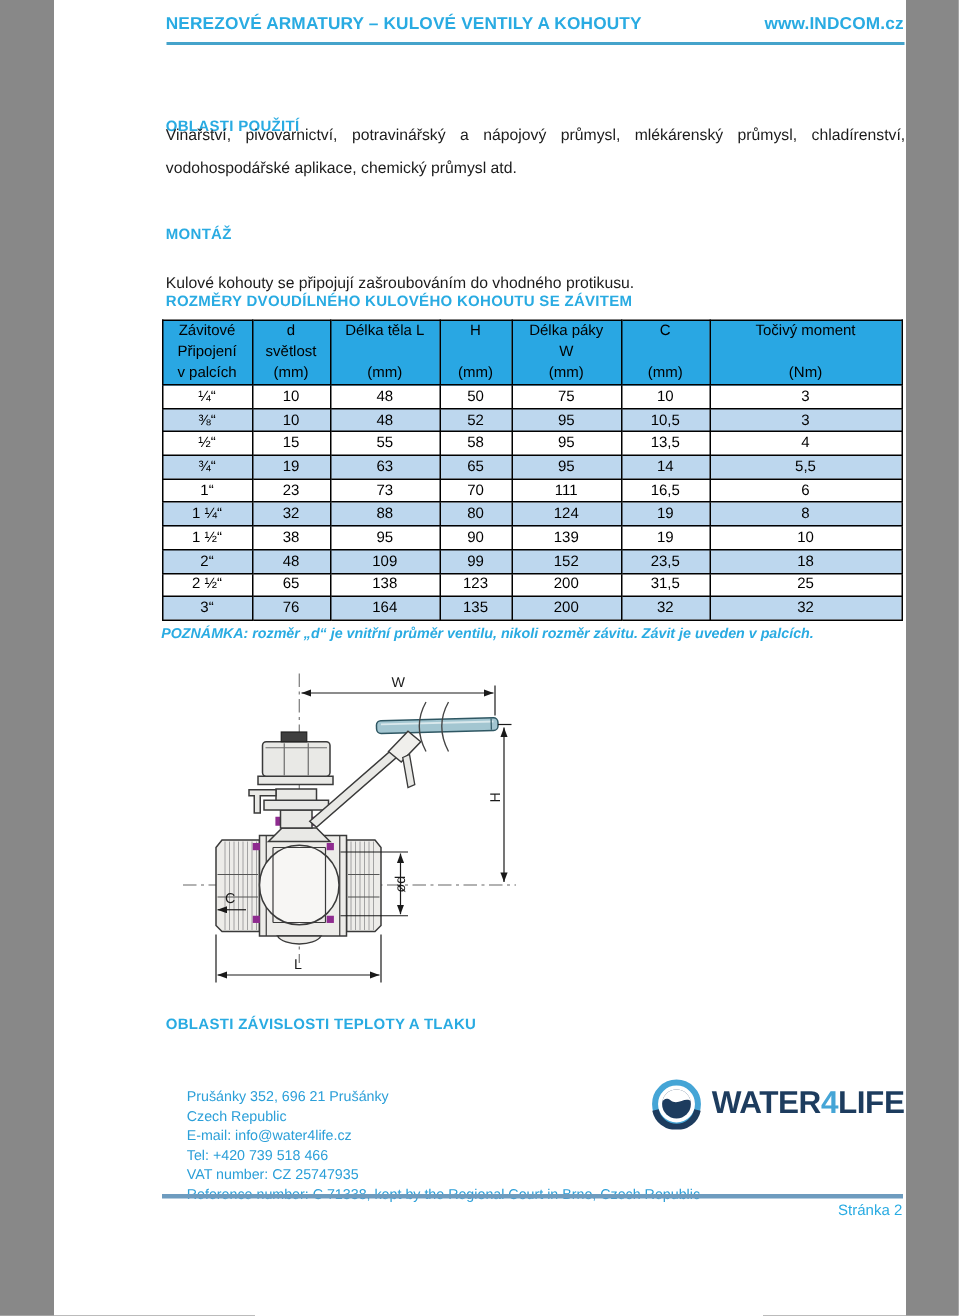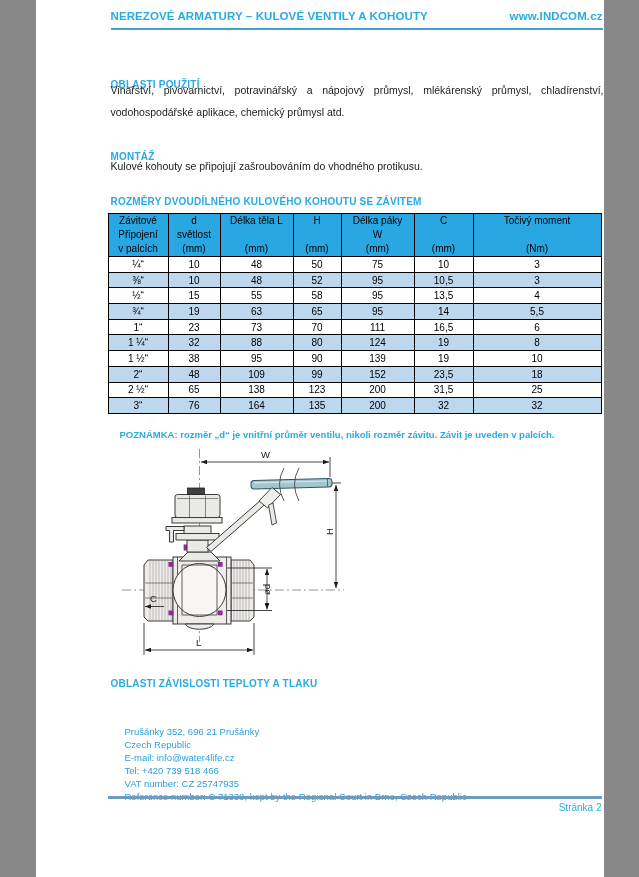--- a/index.html
+++ b/index.html
@@ -19,21 +19,21 @@
   .bodytext{position:absolute;left:75px;width:493px;font-size:10.5px;line-height:22px;color:#1c1c1c;margin:0;}
   .just{text-align:justify;}
   
   .spec-table{position:absolute;left:72px;top:213px;width:493px;border-collapse:collapse;table-layout:fixed;
     font-size:10px;color:#000;text-align:center;}
   .spec-table th,.spec-table td{border:1px solid #000;padding:0;font-weight:400;}
   .spec-table th{background:#29A7E3;vertical-align:top;}
   .spec-table th div{height:14px;line-height:14px;text-align:center;}
   .spec-table td{height:14.7px;}
   .spec-table tbody tr:nth-child(even){background:#BDD7EE;}
-  .note{position:absolute;left:72px;top:417px;margin:12px;color:#29ABE2;font-size:9.5px;font-weight:bold;}
+  .note{position:absolute;left:72px;top:417px;margin:0;color:#29ABE2;font-size:9.5px;font-weight:bold;font-style:italic;}
   
   .diagram{position:absolute;left:80px;top:442px;}
   
   .footer-address{position:absolute;left:89px;top:726px;font-size:9.5px;line-height:12.9px;color:#2B9FD8;}
   .footer-address div[data-interactable="true"]{cursor:pointer;}
   .logo{position:absolute;left:398px;top:719px;display:flex;align-items:center;gap:7px;}
   .logo-text{font-size:21px;font-weight:bold;letter-spacing:-.3px;color:#1D3C5E;white-space:nowrap;}
   .logo-text .four{color:#45A5D6;}
   .bottom-rule{position:absolute;left:72px;top:796px;width:494px;height:2.5px;background:#6E9CBF;}
   .page-num{position:absolute;left:72px;top:802px;width:494px;text-align:right;color:#29ABE2;font-size:10px;}
@@ -45,21 +45,21 @@
 
   <div class="doc-header" data-interactable="false">
     <span class="t" data-interactable="false">NEREZOVÉ ARMATURY – KULOVÉ VENTILY A KOHOUTY</span>
     <span class="t" data-interactable="true">www.INDCOM.cz</span>
   </div>
 
   <h2 class="sec" style="top:79px" data-interactable="false">OBLASTI POUŽITÍ</h2>
   <p class="bodytext just" style="top:79px" data-interactable="false">Vinařství, pivovarnictví, potravinářský a nápojový průmysl, mlékárenský průmysl, chladírenství, vodohospodářské aplikace, chemický průmysl atd.</p>
 
   <h2 class="sec" style="top:151px" data-interactable="false">MONTÁŽ</h2>
-  <p class="bodytext" style="top:155px" data-interactable="false">Kulové kohouty se připojují zašroubováním do vhodného protikusu.</p>
+  <p class="bodytext" style="top:178px" data-interactable="false">Kulové kohouty se připojují zašroubováním do vhodného protikusu.</p>
 
   <h2 class="sec" style="top:196px" data-interactable="false">ROZMĚRY DVOUDÍLNÉHO KULOVÉHO KOHOUTU SE ZÁVITEM</h2>
 
   <table class="spec-table" data-interactable="false">
     <colgroup>
       <col style="width:60px">
         <col style="width:52px">
         <col style="width:73px">
         <col style="width:48px">
       <col style="width:73px">
@@ -320,17 +320,29 @@
 
   <div class="footer-address" data-interactable="false">
       <div data-interactable="false">Prušánky 352, 696 21 Prušánky</div>
       <div data-interactable="false">Czech Republic</div>
       <div data-interactable="true">E-mail: info@water4life.cz</div>
       <div data-interactable="false">Tel: +420 739 518 466</div>
       <div data-interactable="false">VAT number: CZ 25747935</div>
       <div data-interactable="false">Reference number: C 71338, kept by the Regional Court in Brno, Czech Republic</div>
     </div>
 
+  <div class="logo" data-interactable="false">
+    <svg data-interactable="false" width="34" height="34" viewBox="-17 -17 34 34" xmlns="http://www.w3.org/2000/svg">
+      <circle cx="0" cy="0" r="14.3" fill="none" stroke="#45A5D6" stroke-width="4"></circle>
+      <path d="M-14,4 A14.3,14.3 0 0 0 14,4" fill="none" stroke="#1D3C5E" stroke-width="4.4"></path>
+      <circle cx="0" cy="0" r="9.6" fill="#1D3C5E"></circle>
+      <clipPath id="lc">
+          <circle cx="0" cy="0" r="9.6"></circle>
+        </clipPath>
+      <path clip-path="url(#lc)" d="M-10,-10 H10 V-1.5 C6,-5.5 1,1.5 -4,-2.5 C-7,-4.8 -9,-2.5 -10,-1 Z" fill="#ffffff"></path>
+    </svg>
+    <span class="logo-text" data-interactable="false"><span>WATER</span><span class="four">4</span><span>LIFE</span></span>
+  </div>
 
   <div class="bottom-rule" data-interactable="false"></div>
   <div class="page-num" data-interactable="false">Stránka 2</div>
 
 </div>
 
 </body></html>

